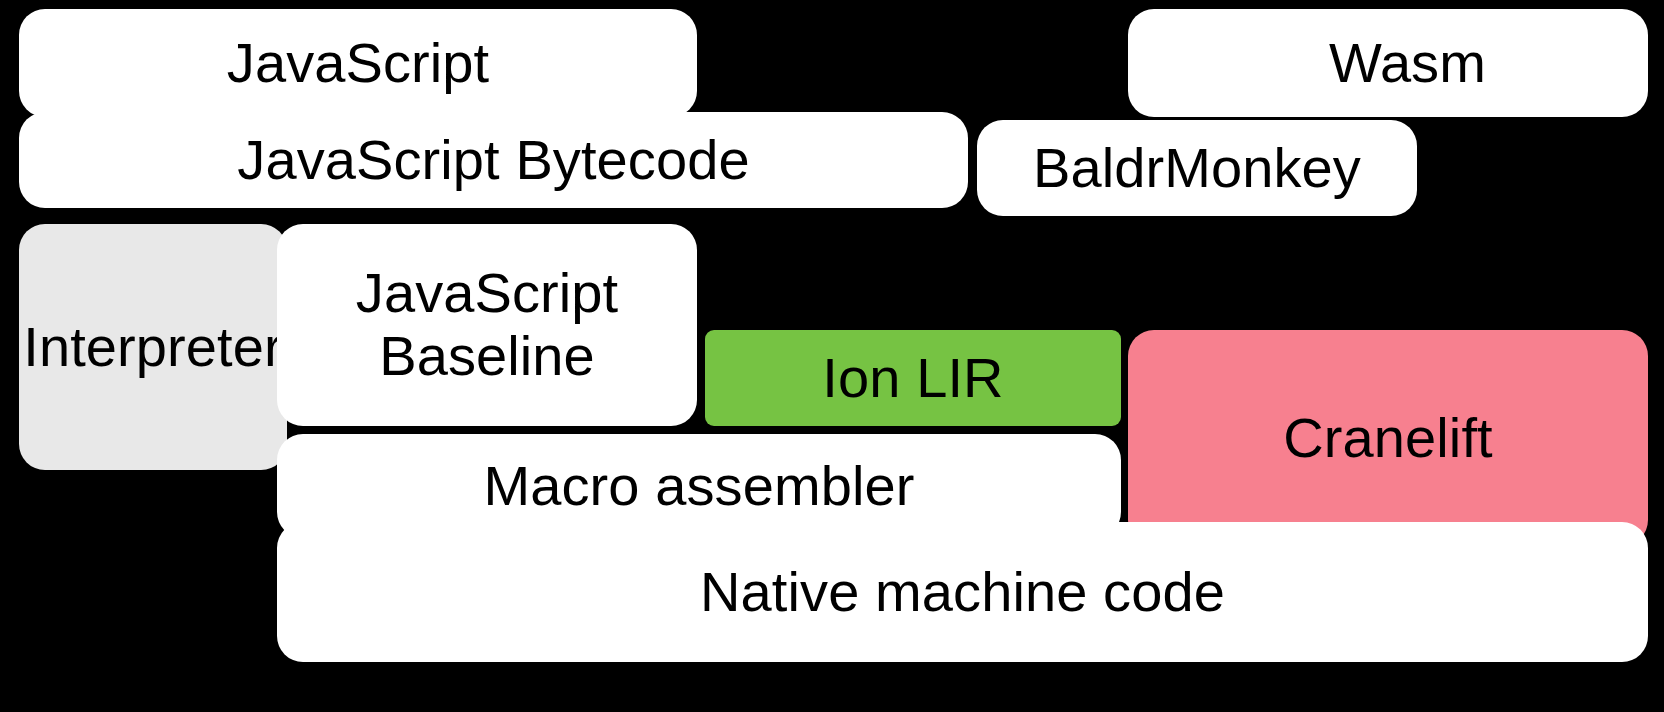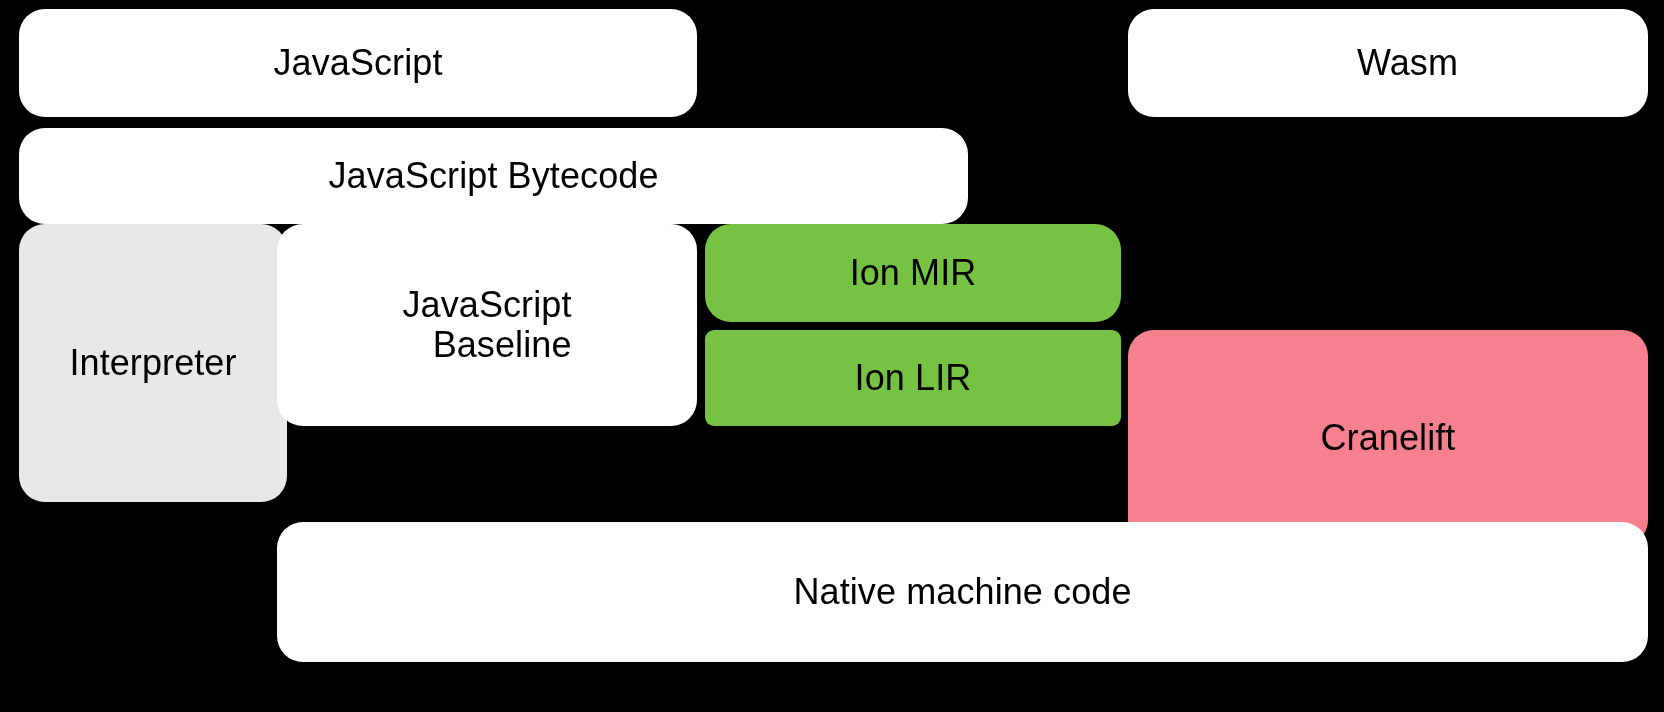--- a/index.html
+++ b/index.html
@@ -17,42 +17,43 @@
     height: 712px;
     background: #000000;
     overflow: hidden;
   }
   .node {
     position: absolute;
     box-sizing: border-box;
     display: flex;
     align-items: center;
     justify-content: center;
-    text-align: right;
+    text-align: center;
     border-radius: 26px;
     background: #ffffff;
     color: #000000;
-    font-size: 36px;
+    font-size: 56px;
     line-height: 1.12;
     letter-spacing: 0.1px;
     white-space: pre-line;
     user-select: none;
   }
   .node.fill-white  { background: #ffffff; }
   .node.fill-gray   { background: #e8e8e8; }
   .node.fill-green  { background: #76c343; }
   .node.fill-pink   { background: #f7808f; }
 </style>
 </head>
 <body>
 
 <div id="stage">
     <div class="node fill-white" style="left: 19px; top: 9px; width: 678px; height: 108px;">JavaScript</div>
     <div class="node fill-white" style="left: 1128px; top: 9px; width: 520px; height: 108px; padding-left: 39px;">Wasm</div>
-    <div class="node fill-white" style="left: 19px; top: 128px; width: 949px; height: 96px;">JavaScript Bytecode</div>
-    <div class="node fill-gray" style="left: 19px; top: 224px; width: 268px; height: 278px;">Interpreter</div>
+    <div class="node fill-white" style="left: 19px; top: 112px; width: 949px; height: 96px;">JavaScript Bytecode</div>
+    <div class="node fill-white" style="left: 977px; top: 120px; width: 440px; height: 96px;">BaldrMonkey</div>
+    <div class="node fill-gray" style="left: 19px; top: 224px; width: 268px; height: 246px;">Interpreter</div>
     <div class="node fill-white" style="left: 277px; top: 224px; width: 420px; height: 202px;">JavaScript
 Baseline</div>
-    <div class="node fill-green" style="left: 705px; top: 224px; width: 416px; height: 98px;">Ion MIR</div>
     <div class="node fill-green" style="left: 705px; top: 330px; width: 416px; height: 96px; border-radius: 9px;">Ion LIR</div>
     <div class="node fill-pink" style="left: 1128px; top: 330px; width: 520px; height: 216px;">Cranelift</div>
+    <div class="node fill-white" style="left: 277px; top: 434px; width: 844px; height: 104px;">Macro assembler</div>
     <div class="node fill-white" style="left: 277px; top: 522px; width: 1371px; height: 140px;">Native machine code</div>
   </div>
 
 </body></html>

